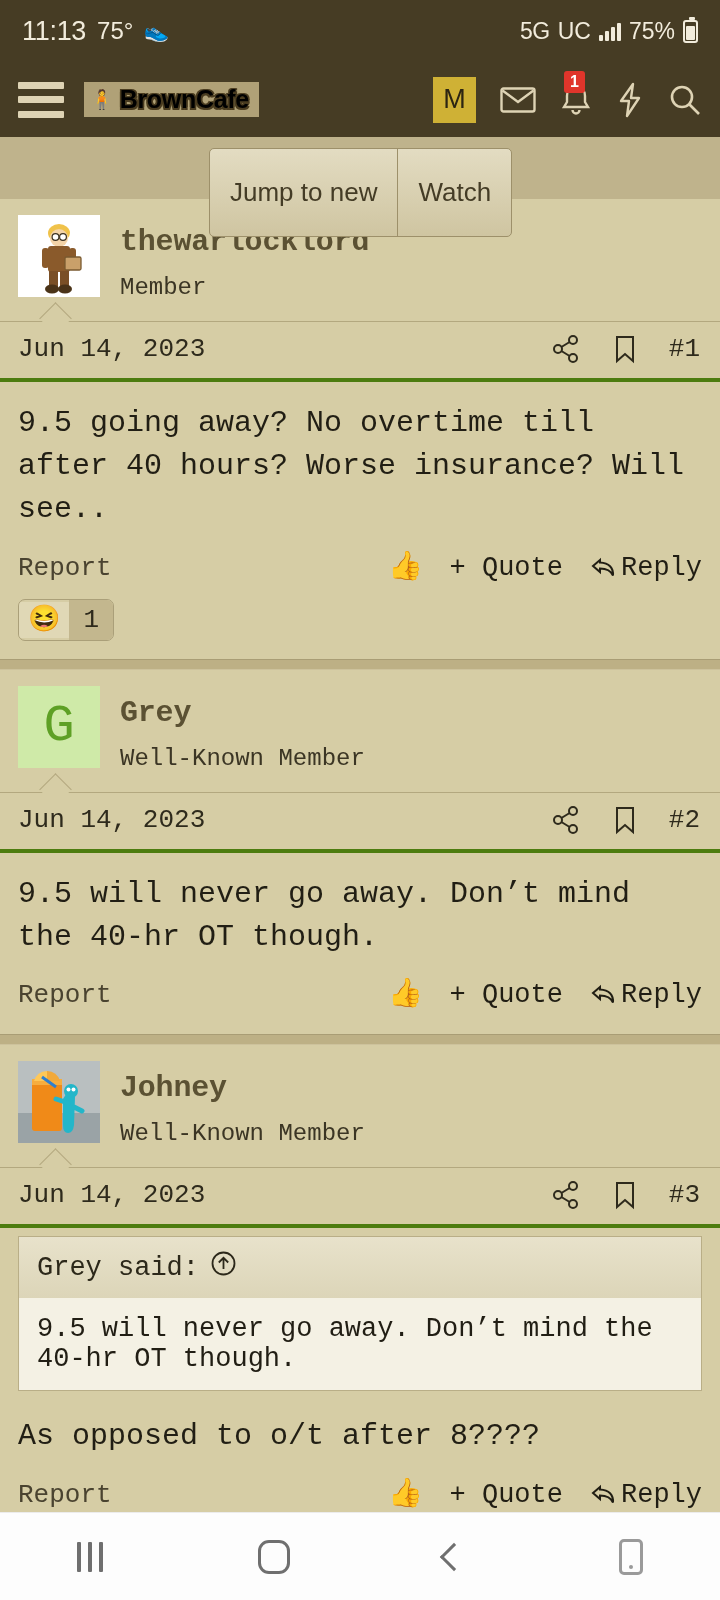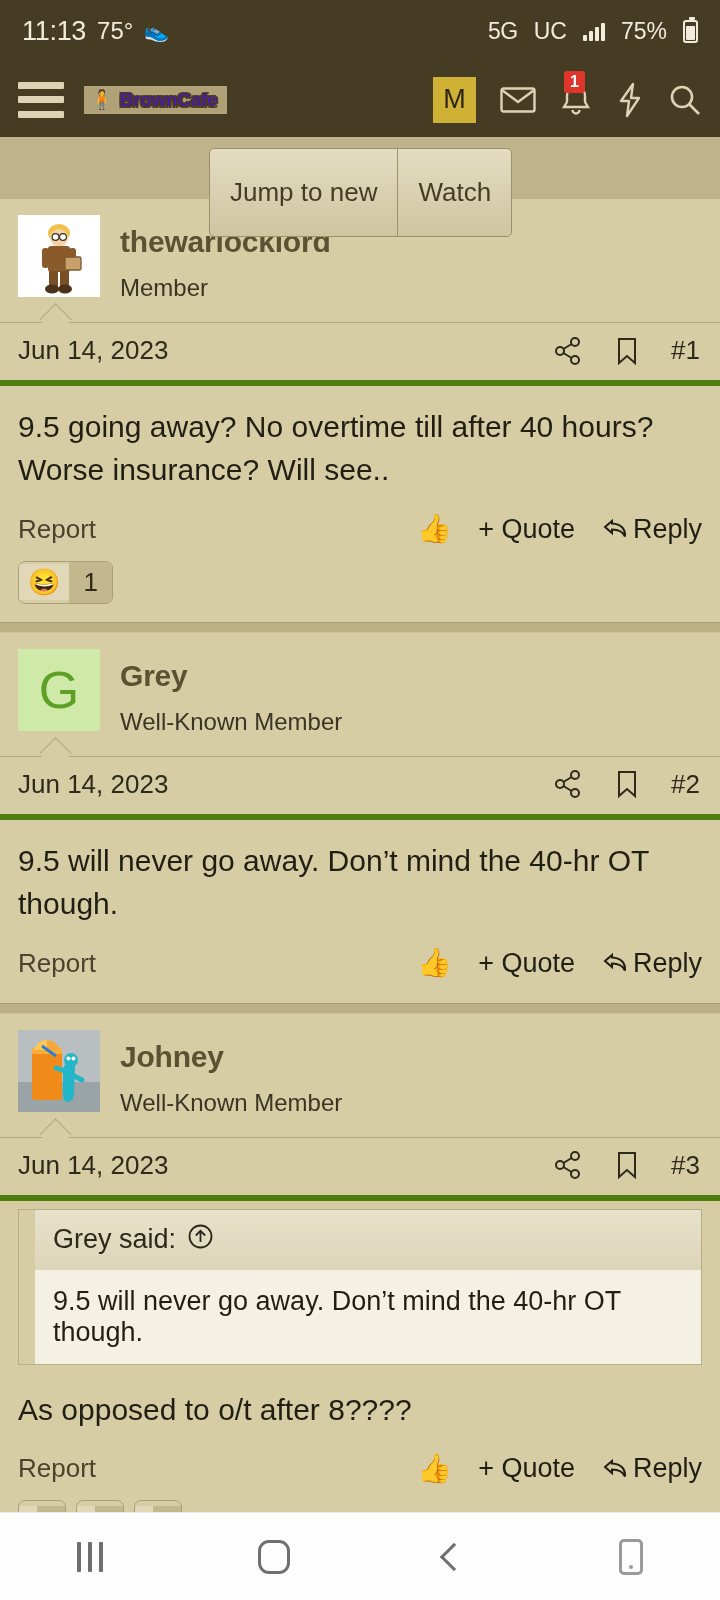--- a/index.html
+++ b/index.html
@@ -14,21 +14,21 @@
   
   .statusbar {
     height:62px; background:#463c24; color:#f2ecdc;
     display:flex; align-items:center; justify-content:space-between;
     padding:0 22px; flex:none;
   }
   .sb-left { display:flex; align-items:center; gap:11px; }
   .sb-time { font-size:27px; letter-spacing:-0.3px; }
   .sb-temp { font-size:24px; }
   .sb-shoe { font-size:20px; line-height:1; transform:rotate(-18px); }
-  .sb-right { display:flex; align-items:center; gap:16px; }
+  .sb-right { display:flex; align-items:center; gap:8px; }
   .sb-5g { font-size:23px; letter-spacing:-0.5px; }
   .sb-uc { font-size:23px; }
   .sig { display:inline-flex; align-items:flex-end; gap:2px; height:20px; }
   .sig i { width:4px; background:#f2ecdc; display:block; border-radius:1px; }
   .sig i:nth-child(1){height:6px}.sig i:nth-child(2){height:10px}
   .sig i:nth-child(3){height:14px}.sig i:nth-child(4){height:18px}
   .sb-batt-text { font-size:23px; }
   .batt { width:15px; height:23px; border:2px solid #f2ecdc; border-radius:3px; position:relative; }
   .batt:before{content:"";position:absolute;top:-5px;left:3.5px;width:6px;height:3px;background:#f2ecdc;border-radius:1px;}
   .batt:after{content:"";position:absolute;left:1px;right:1px;bottom:1px;height:72%;background:#f2ecdc;border-radius:1px;}
@@ -39,21 +39,21 @@
     display:flex; align-items:center; padding:0 18px; gap:14px; flex:none;
   }
   .hamburger { width:46px; height:36px; display:flex; flex-direction:column; justify-content:space-between; cursor:pointer; }
   .hamburger span { display:block; height:7px; background:#ded3b4; border-radius:1px; }
   .logo {
     background:#b0a177; display:flex; align-items:center; gap:6px;
     padding:3px 10px 3px 6px; margin-left:6px;
   }
   .logo-fig { font-size:19px; line-height:1; }
   .logo-text {
-    font-size:19px; font-weight:bold; color:#4c1d95; letter-spacing:-0.3px;
+    font-size:25px; font-weight:bold; color:#000000; letter-spacing:-0.3px;
     text-shadow:-1.5px -1.5px 0 #4a3c20, 1.5px -1.5px 0 #4a3c20, -1.5px 1.5px 0 #4a3c20, 1.5px 1.5px 0 #4a3c20;
   }
   .hdr-icons { margin-left:auto; display:flex; align-items:center; gap:24px; }
   .m-badge {
     width:43px; height:46px; background:#cfb135; color:#2c2512;
     display:flex; align-items:center; justify-content:center;
     font-size:27px; font-weight:500;
   }
   .hicon { color:#ded3b4; display:flex; align-items:center; position:relative; }
   .notif-count {
@@ -67,21 +67,21 @@
     position:absolute; left:209px; top:11px; display:flex;
     border:1px solid #9d906a; border-radius:5px; overflow:hidden;
     background:linear-gradient(#e3dcc2,#cfc5a1);
   }
   .btngroup > div {
     padding:28px 20px; font-size:26px; color:#443c26; white-space:nowrap;
   }
   .btngroup > div + div { border-left:1px solid #9d906a; }
 
   
-  .thread { flex:1; background:#f9a8d4; overflow:hidden; }
+  .thread { flex:1; background:#f9a8d4; overflow:hidden;font-family:Liberation Mono, monospace; }
   .post { background:#d6cda5; }
   .post-sep { height:11px; background:#bdb085; border-top:1px solid #a99d75; border-bottom:1px solid #cdc29c; }
 
   .user-row { display:flex; align-items:flex-start; gap:20px; padding:16px 18px 20px 18px; }
   .avatar { width:82px; height:96px; flex:none; overflow:hidden; background:#fff; }
   .avatar.letter {
     background:#cfeaa8; color:#5ea025; font-size:52px; font-weight:500;
     display:flex; align-items:center; justify-content:center; height:82px;
   }
   .avatar.photo { height:82px; }
@@ -92,21 +92,21 @@
   .caret-divider { position:relative; height:1px; background:#b3a87f; margin:0; }
   .caret-divider:before {
     content:""; position:absolute; left:44px; top:-14px;
     width:22px; height:22px; background:#d6cda5;
     border-left:1px solid #b3a87f; border-top:1px solid #b3a87f;
     transform:rotate(45deg);
   }
 
   .meta-row {
     display:flex; align-items:center; padding:12px 20px 14px 18px;
-    border-bottom:6px solid #4d7c0f;
+    border-bottom:4px solid #4d7c0f;
     justify-content:center;
   }
   .pdate { font-size:26px; color:#2e2a1c; }
   .meta-icons { margin-left:auto; display:flex; align-items:center; gap:32px; }
   .meta-icons .mi { color:#2e2a1c; display:flex; align-items:center; }
   .pnum { font-size:26px; color:#2e2a1c; }
 
   .pbody { padding:20px 18px 8px 18px; font-size:30px; line-height:1.43; color:#211e14; }
 
   .act-row { display:flex; padding:14px 18px 10px 18px; }
@@ -115,21 +115,21 @@
   .thumb { font-size:28px; line-height:1; }
   .act { font-size:27px; color:#211e14; display:flex; align-items:center; gap:4px; }
 
   .reactions { display:flex; gap:10px; padding:6px 18px 18px 18px; }
   .rbadge {
     display:flex; align-items:center; border:1px solid #aa9f79; border-radius:7px; overflow:hidden;
   }
   .rbadge .emo { background:#e0d8b6; padding:5px 9px; font-size:26px; line-height:1; }
   .rbadge .cnt { background:#c3b78e; padding:5px 14px; font-size:26px; color:#2e2a1c; }
 
-  .quote-box { margin:8px 18px 4px 18px; border:1px solid #b9ae87;padding-left:16px; }
+  .quote-box { margin:8px 18px 4px 18px; border:1px solid #b9ae87; }
   .quote-head {
     background:linear-gradient(#e8e2cb,#dcd5b8); padding:13px 18px;
     font-size:27px; color:#2c281a; display:flex; align-items:center; gap:11px;
   }
   .quote-body { background:#f4f1e4; padding:16px 18px; font-size:27px; color:#211e14; }
 
   .cutoff-reactions { display:flex; gap:10px; padding:6px 18px 0 18px; }
   .cutoff-reactions .rbadge { height:22px; }
 
   

